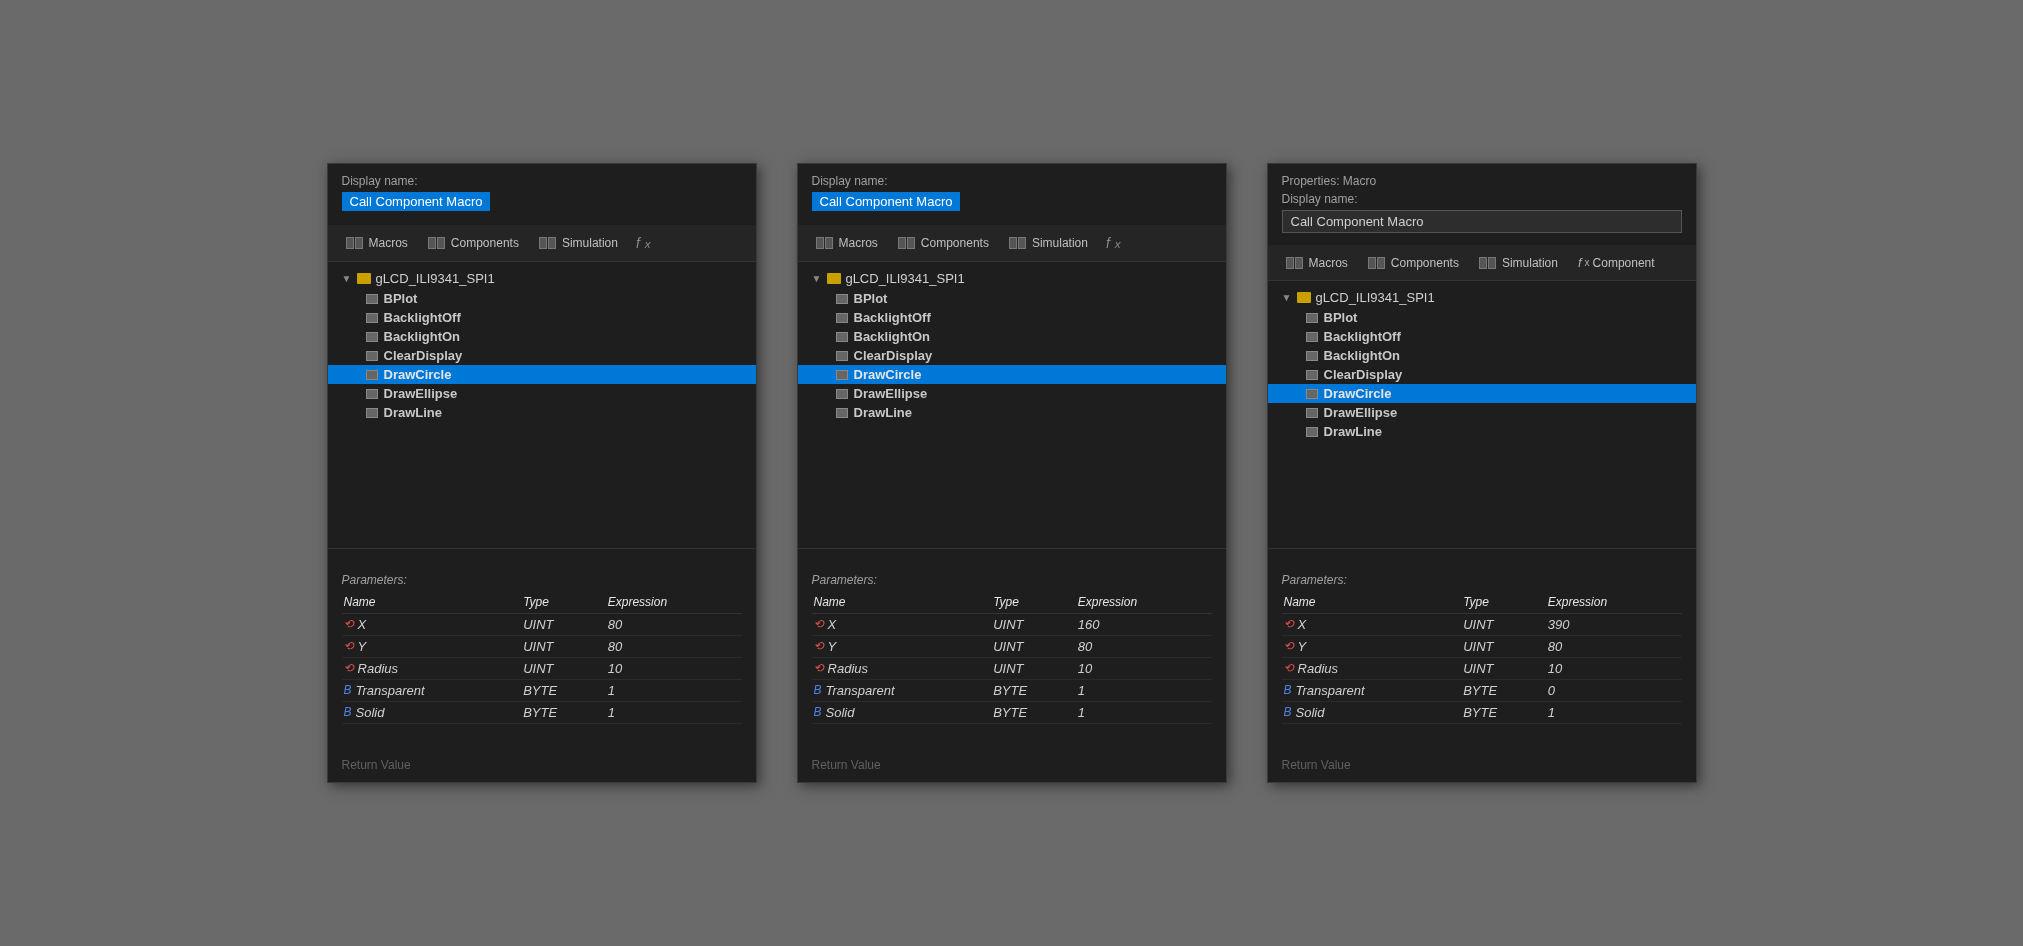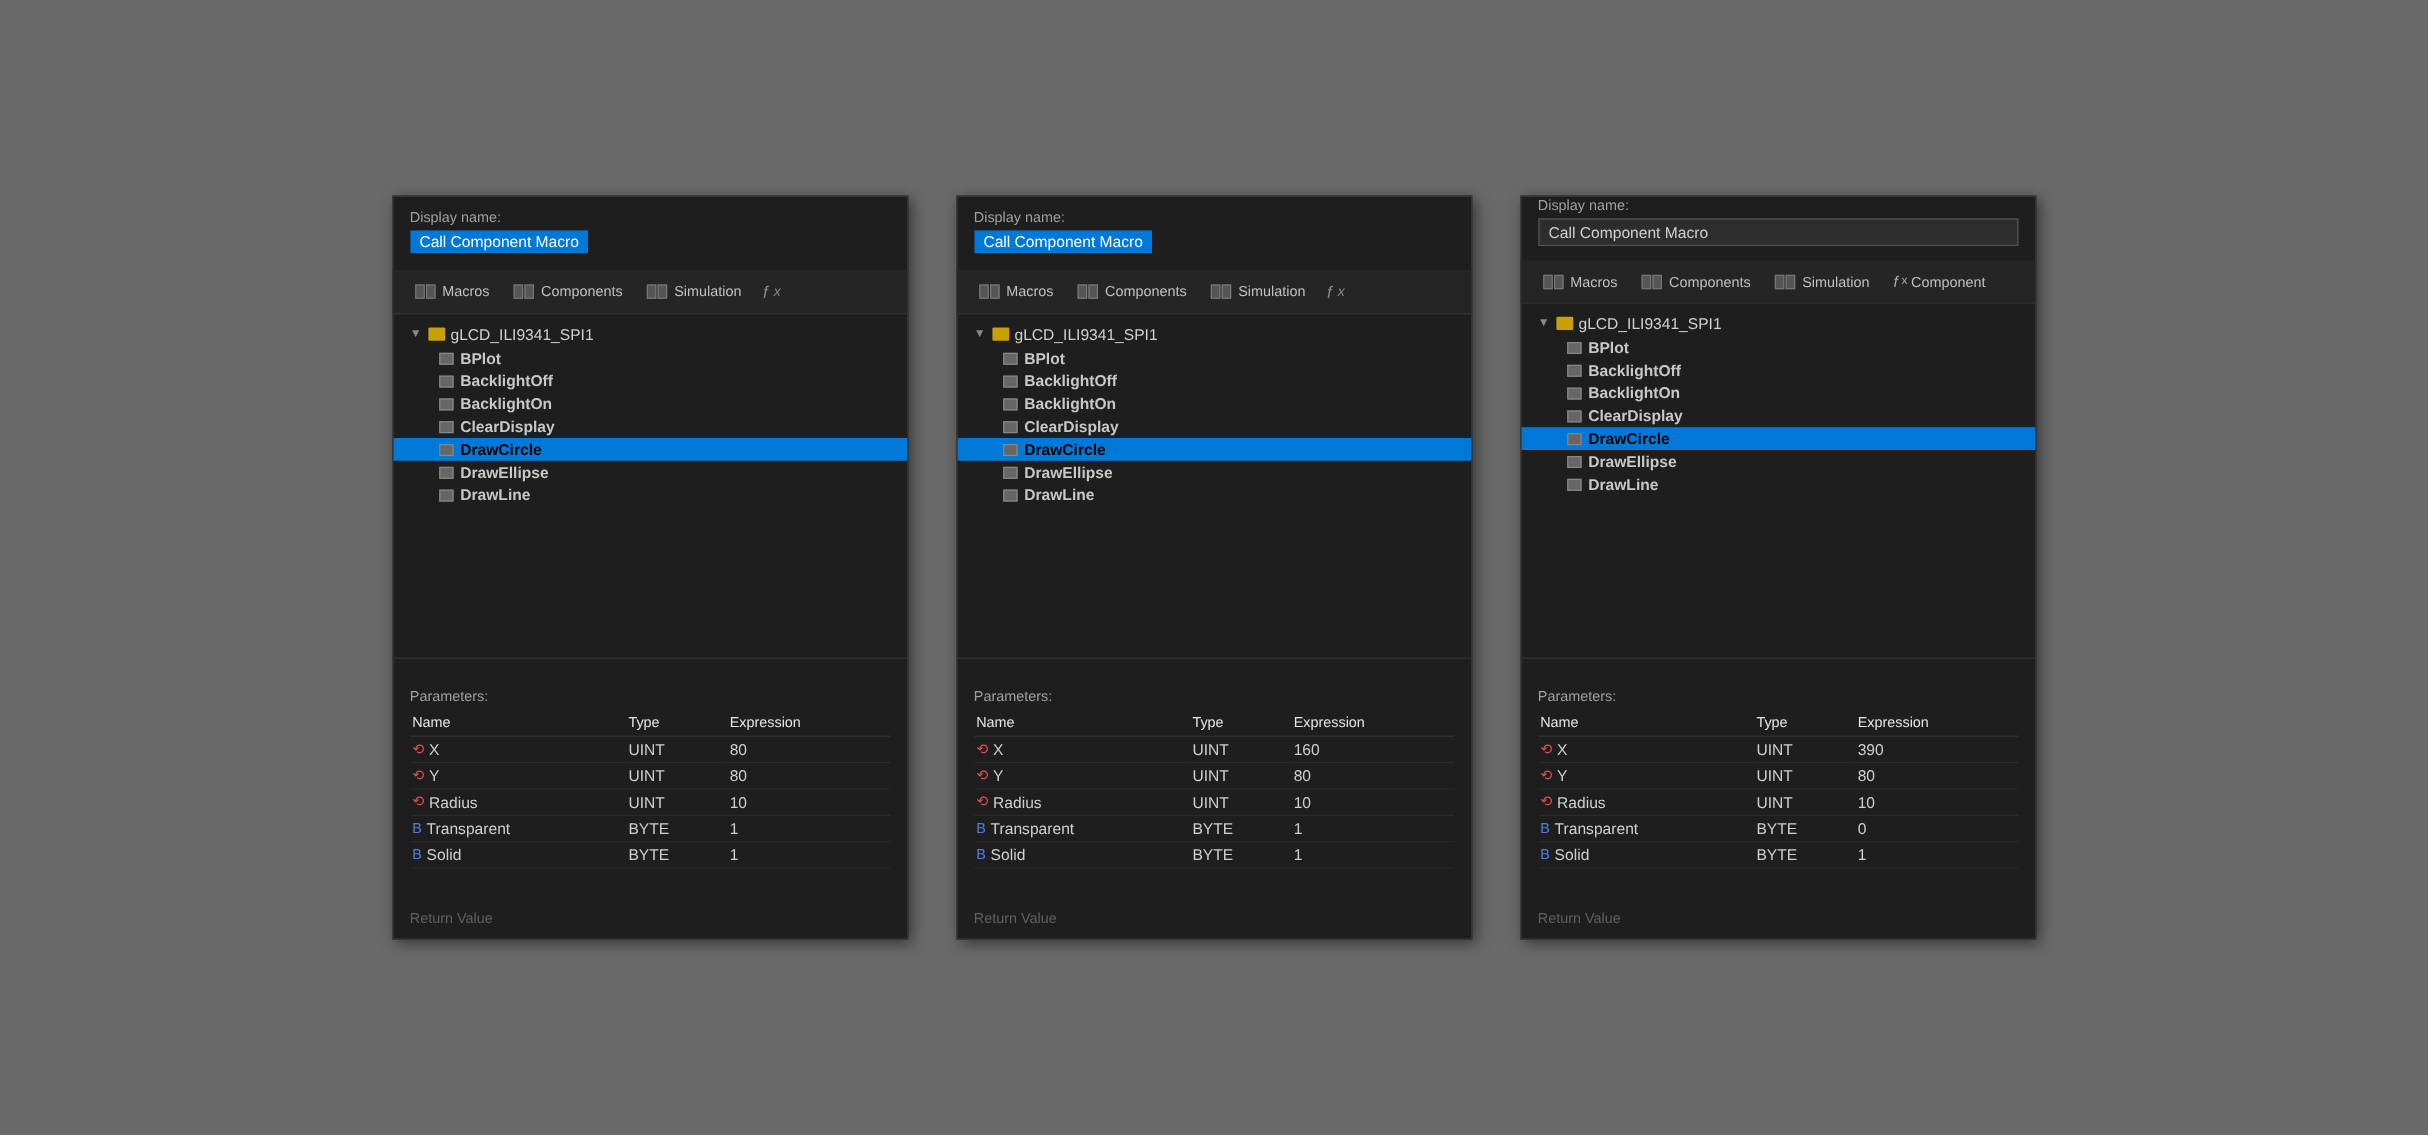--- a/index.html
+++ b/index.html
@@ -121,35 +121,36 @@
       gap: 6px;
       padding: 2px 14px 2px 38px;
       color: #c8c8c8;
       font-size: 13px;
       cursor: pointer;
       font-weight: bold;
     }
 
     .tree-item.selected {
       background: #0078d7;
-      color: #000000;
+      color: #e5e5e5;
     }
 
     .item-icon {
       width: 12px;
       height: 10px;
       background: #666;
       display: inline-block;
       border: 1px solid #888;
       flex-shrink: 0;
     }
 
     .params-section {
       padding: 24px 14px;
       border-top: 1px solid #333;
+      font-style: italic;
     }
 
     .params-label {
       color: #a0a0a0;
       font-size: 12px;
       margin-bottom: 6px;
     }
 
     .params-table {
       width: 100%;
@@ -435,20 +436,21 @@
           <td>1</td>
         </tr>
       </tbody>
     </table>
   </div>
 
   <div class="return-value-section">Return Value</div>
 </div>
 
 <div class="panel">
+  <div class="props-title">Properties: Macro</div>
   <div style="padding: 0 14px 4px 14px;">
     <div class="display-name-label">Display name:</div>
     <input class="display-name-input" type="text" style="display: block; margin: 0px 0px 8px; width: 100%;" value="Call Component Macro">
   </div>
 
   <div class="tabs-bar">
     <div class="tab-item">
       <div class="tab-icon-double">
           <span></span>
           <span></span>

